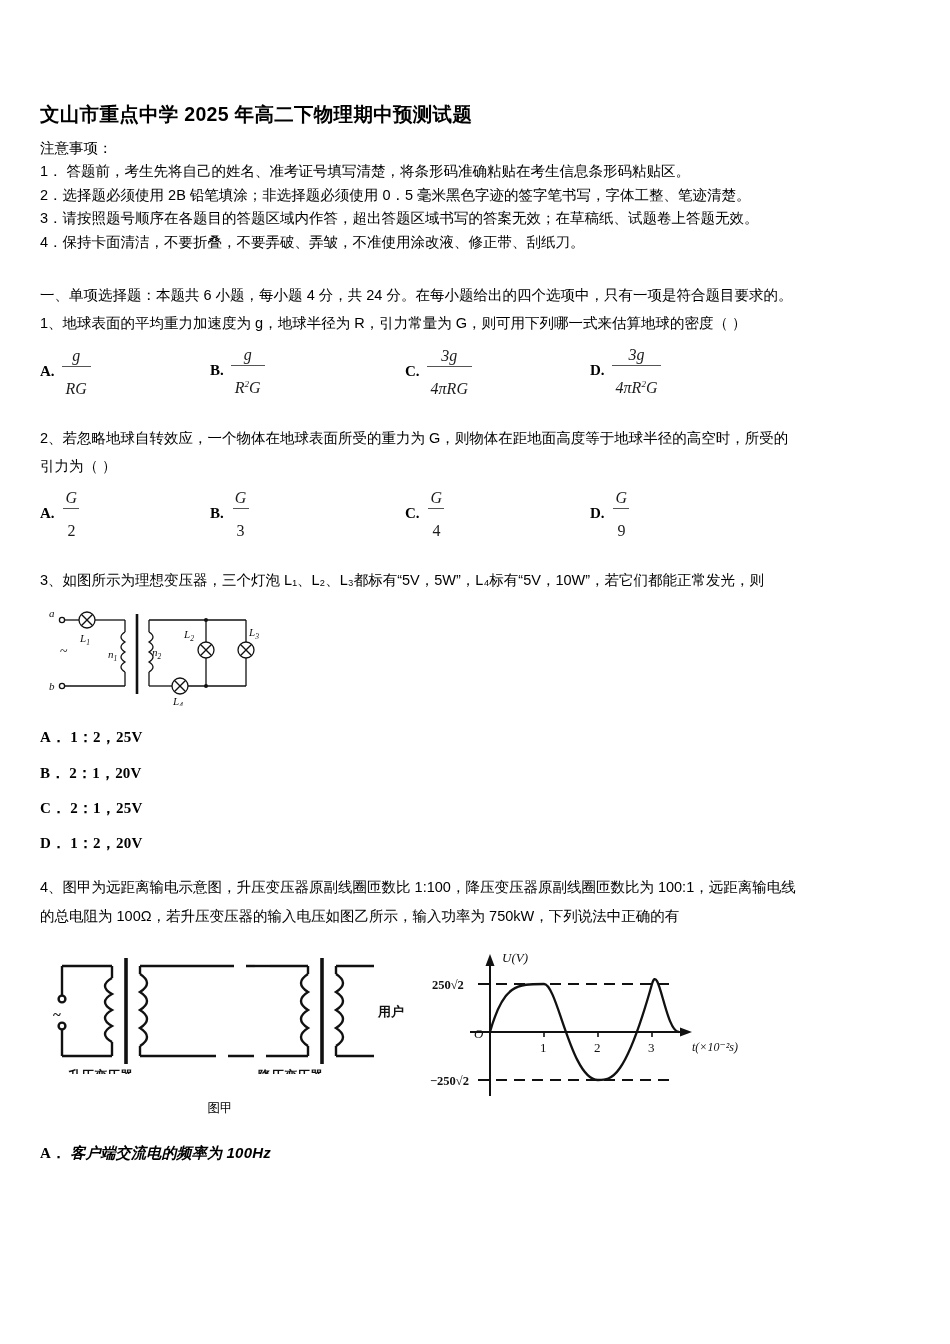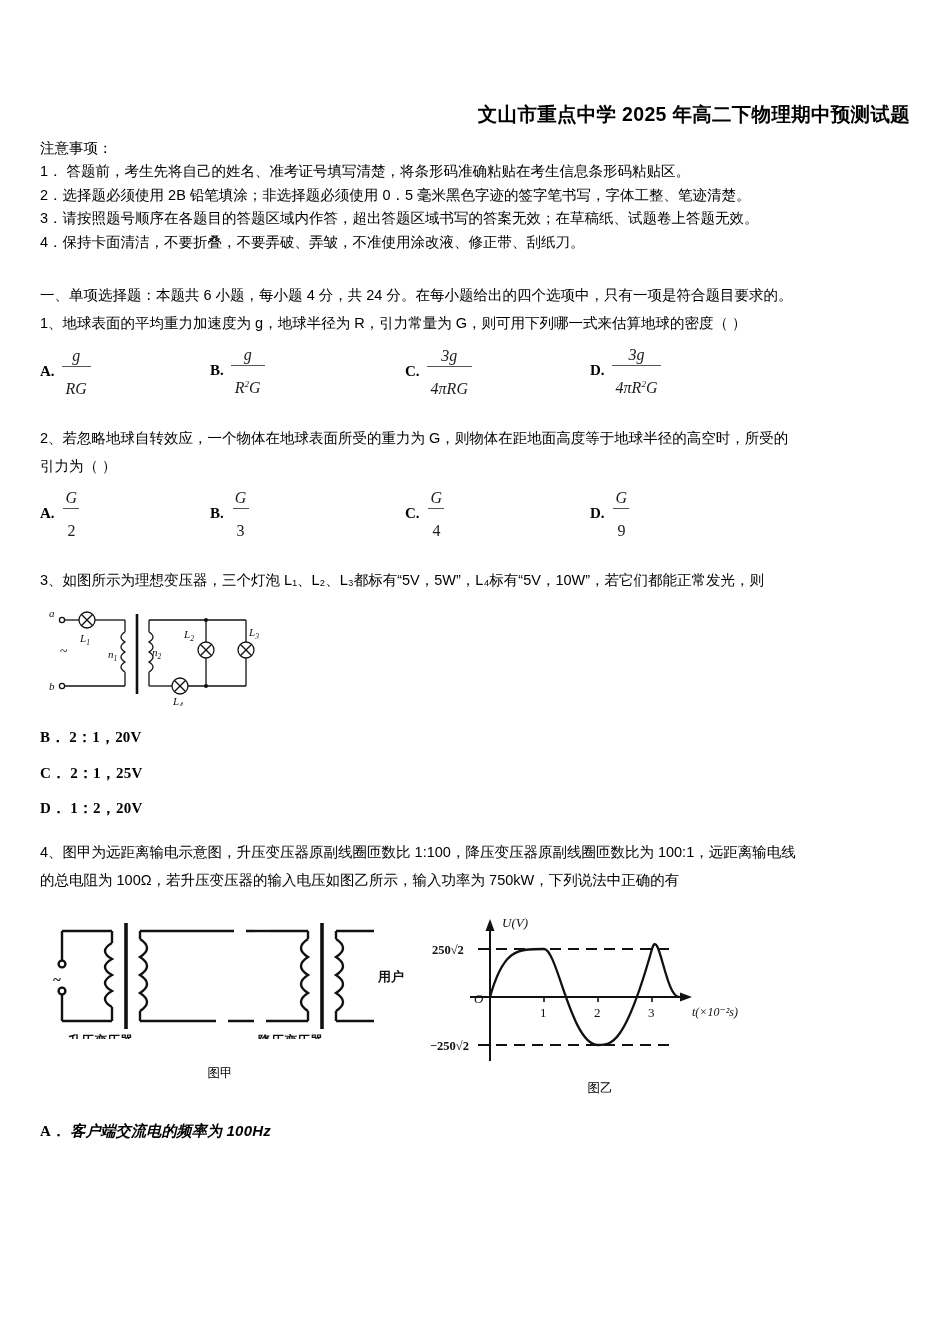--- a/index.html
+++ b/index.html
@@ -16,21 +16,21 @@
     position: relative;
   }
   .page {
     width: 950px;
     height: 1344px;
     box-sizing: border-box;
     padding: 0 40px;
     position: relative;
   }
   .doc-title {
-    text-align: right;
+    text-align: left;
     font-family: "Liberation Sans", "DejaVu Sans", sans-serif;
     font-weight: bold;
     font-size: 19.5px;
     letter-spacing: 0.3px;
     margin: 0;
     padding-top: 102px;
     line-height: 1.25;
   }
   .notice-head {
     font-family: "Liberation Sans", "DejaVu Sans", sans-serif;
@@ -287,20 +287,24 @@
           <text x="106" y="50"><tspan>n</tspan><tspan font-size="7.5" dy="2.5">2</tspan></text>
           <text x="138" y="32"><tspan>L</tspan><tspan font-size="7.5" dy="2.5">2</tspan></text>
           <text x="203" y="30"><tspan>L</tspan><tspan font-size="7.5" dy="2.5">3</tspan></text>
           <text x="127" y="99"><tspan>L</tspan><tspan font-size="7.5" dy="2.5">4</tspan></text>
         </g>
       </svg>
     </div>
 
     <div style="margin-top:14px">
       <div class="ans-line">
+        <span>A．</span>
+        <span>1：2，25V</span>
+      </div>
+      <div class="ans-line">
         <span>B．</span>
         <span>2：1，20V</span>
       </div>
       <div class="ans-line">
         <span>C．</span>
         <span>2：1，25V</span>
       </div>
       <div class="ans-line">
         <span>D．</span>
         <span>1：2，20V</span>
@@ -390,21 +394,20 @@
             <text x="72" y="18" font-style="italic">U(V)</text>
             <text x="44" y="94" font-style="italic">O</text>
             <text x="110" y="108">1</text>
             <text x="164" y="108">2</text>
             <text x="218" y="108">3</text>
             <text x="262" y="107" font-size="12" font-style="italic">t(×10⁻²s)</text>
             <text x="2" y="45" font-size="12.5" font-weight="bold">250√2</text>
             <text x="0" y="141" font-size="12.5" font-weight="bold">−250√2</text>
           </g>
         </svg>
-        <div class="fig-caption" style="margin-top:-4px; margin-left:10px">图乙</div>
       </div>
     </div>
 
     <div style="margin-top:16px">
       <div class="ans-line">
         <span>A．</span>
         <span class="cn">客户端交流电的频率为 100Hz</span>
       </div>
     </div>
   </div>

